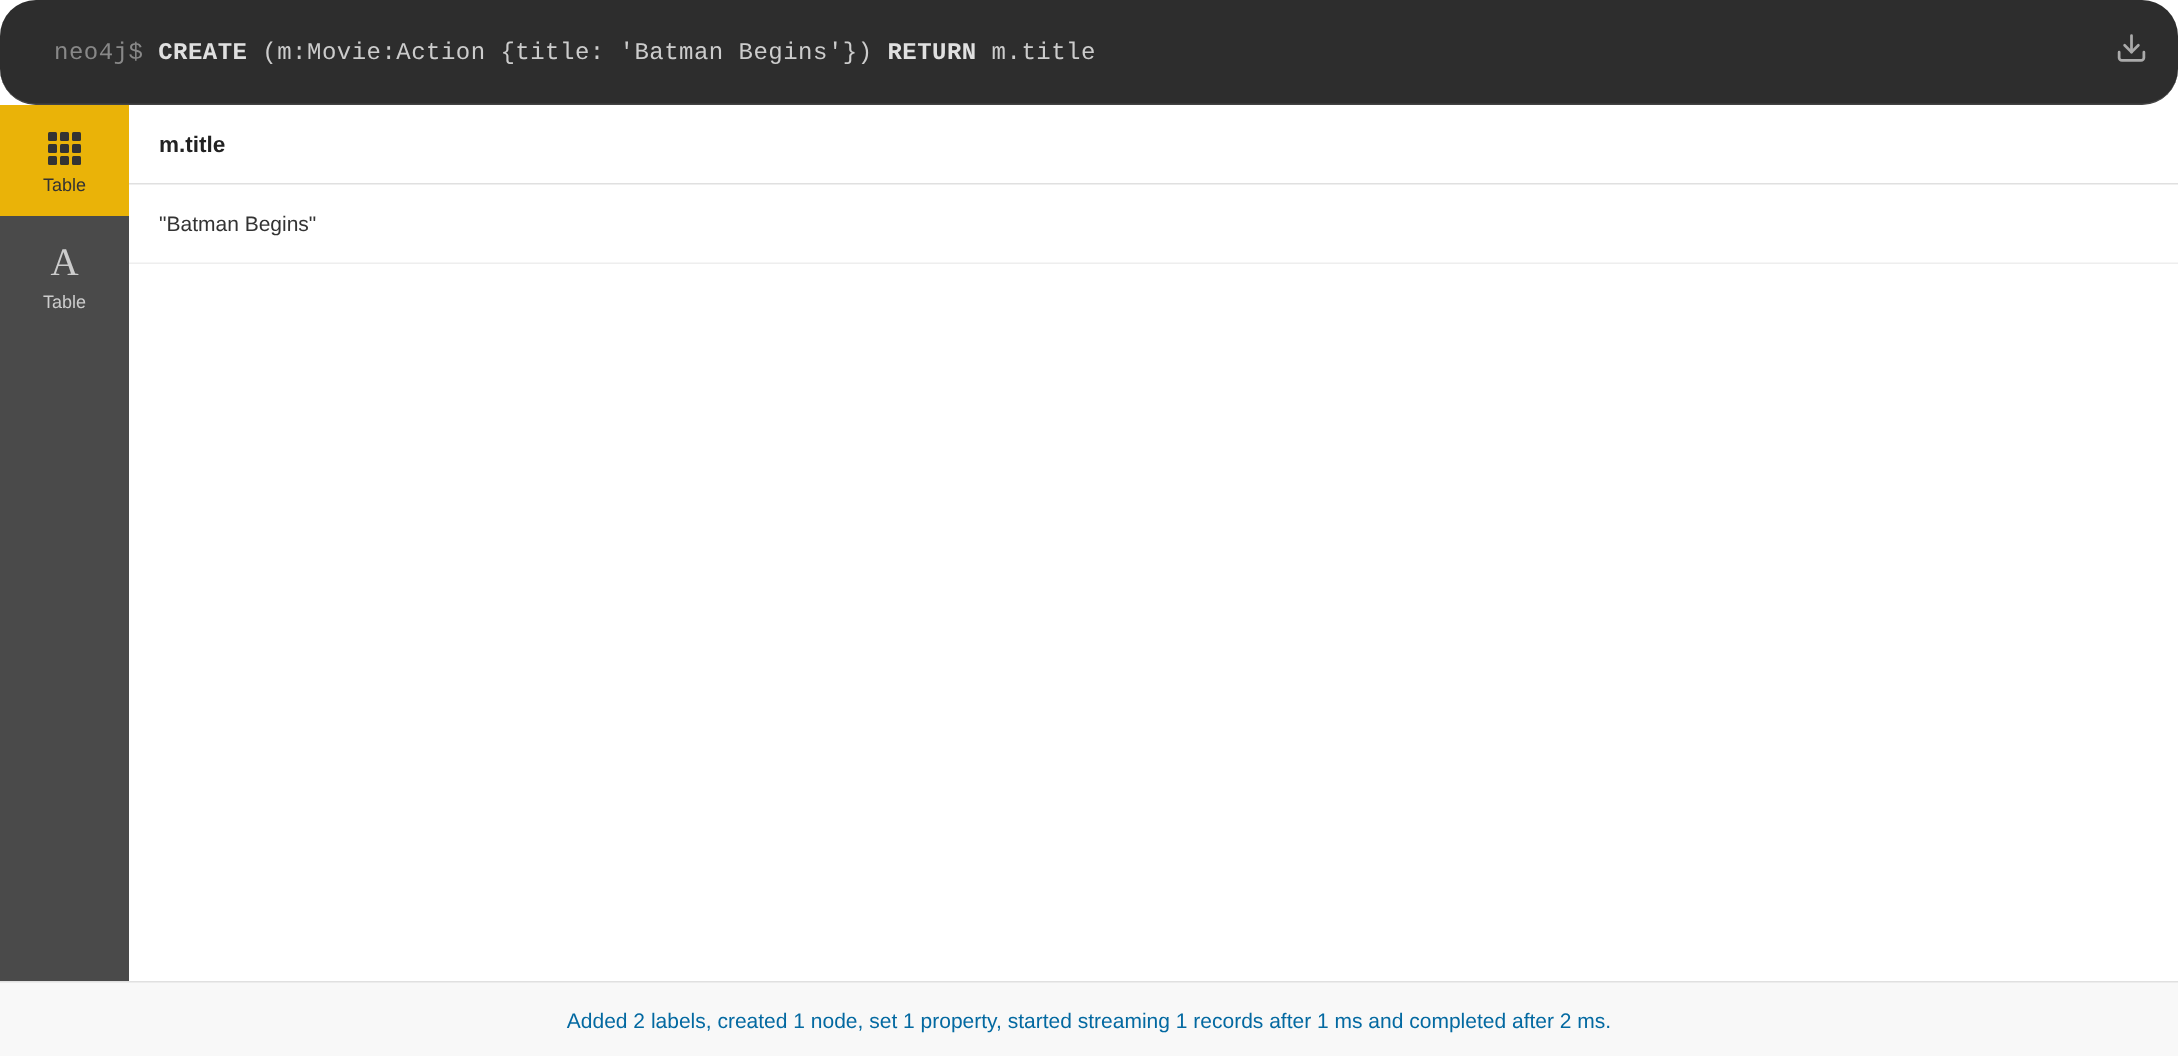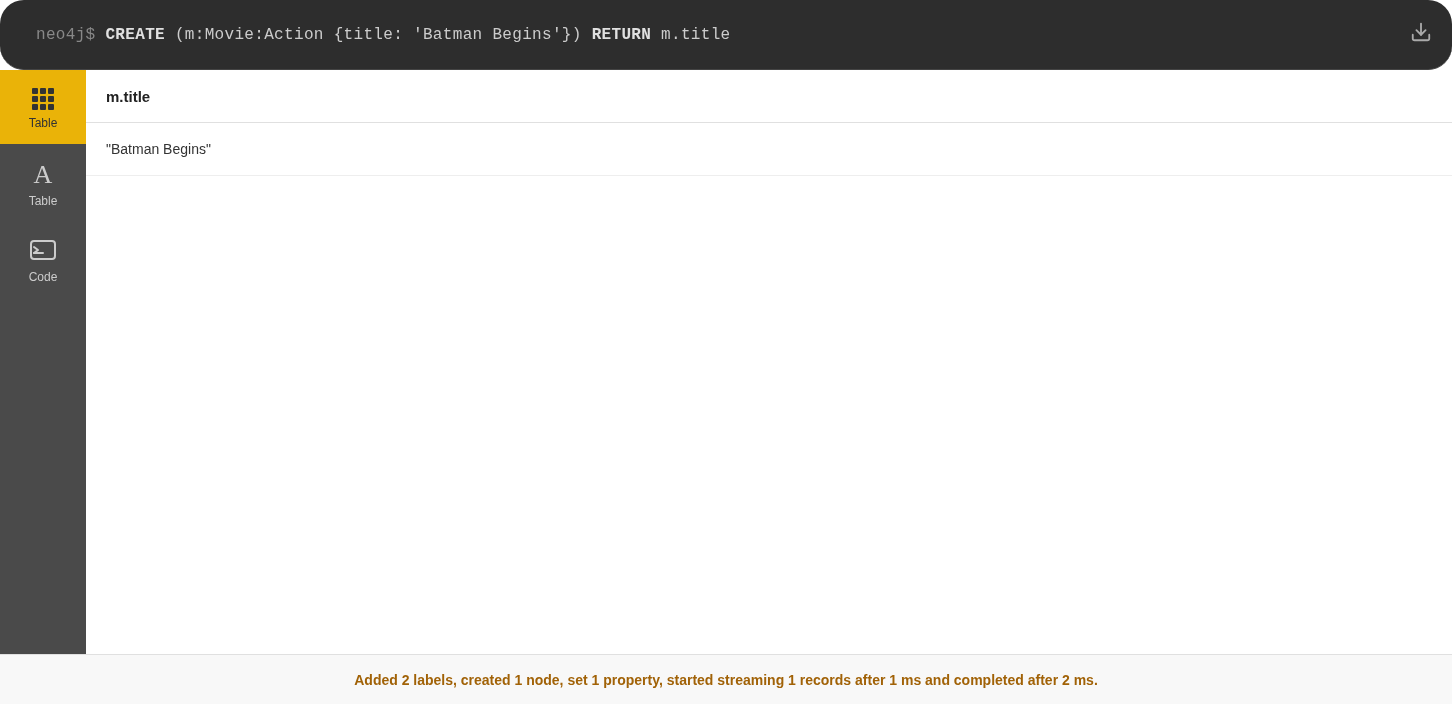--- a/index.html
+++ b/index.html
@@ -153,22 +153,21 @@
       background: #f8f8f8;
       border-top: 1px solid #e0e0e0;
       display: flex;
       align-items: center;
       justify-content: center;
       flex-shrink: 0;
     }
 
     .status-text {
       font-size: 14px;
-      color: #a16207;
-      font-weight: bold;
+      color: #0369a1;
     }
 
     
     .grid-icon {
       display: grid;
       grid-template-columns: 1fr 1fr 1fr;
       grid-template-rows: 1fr 1fr 1fr;
       width: 22px;
       height: 22px;
       gap: 2px;
@@ -226,30 +225,20 @@
         </div>
       </div>
       <span class="sidebar-label">Table</span>
     </div>
 
     <div class="sidebar-item">
       <div class="sidebar-icon text-icon">A</div>
       <span class="sidebar-label">Table</span>
     </div>
 
-    <div class="sidebar-item">
-      <div class="sidebar-icon">
-        <svg width="26" height="20" viewBox="0 0 26 20" fill="none" stroke="#ccc" stroke-width="2" stroke-linecap="round" stroke-linejoin="round">
-          <rect x="1" y="1" width="24" height="18" rx="3"></rect>
-          <line x1="4" y1="13" x2="13" y2="13"></line>
-          <polyline points="4,7 8,10 4,13" fill="none"></polyline>
-        </svg>
-      </div>
-      <span class="sidebar-label">Code</span>
-    </div>
 
   </div>
 
   <div class="content-area">
 
     <div class="table-header">
       <span class="table-col-header">m.title</span>
     </div>
 
     <div class="table-body">

